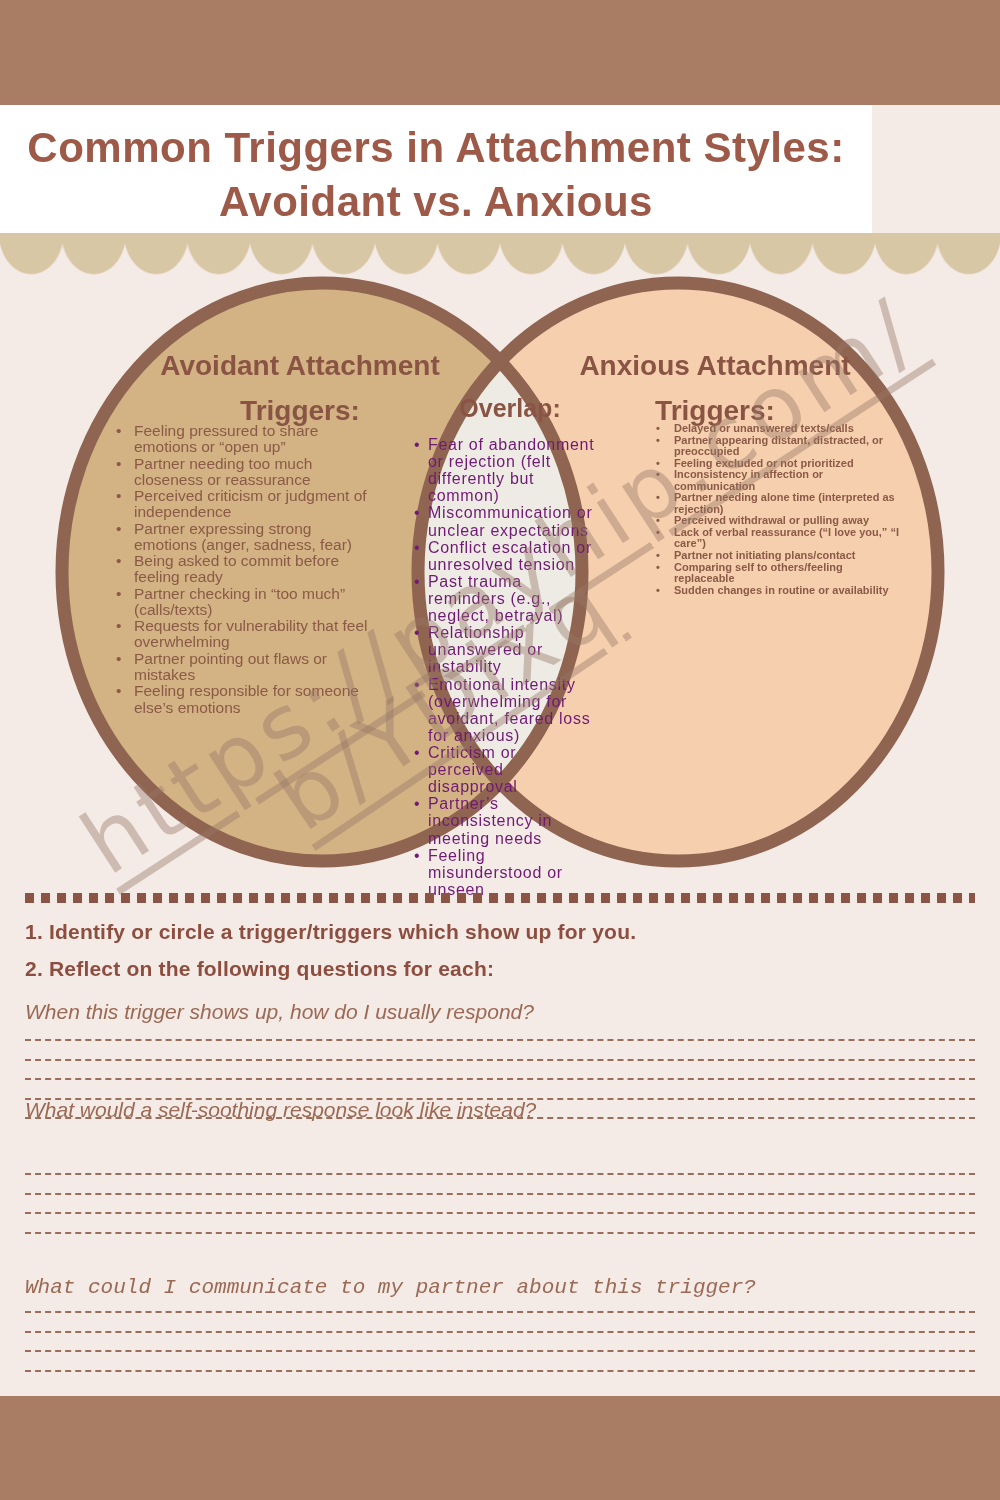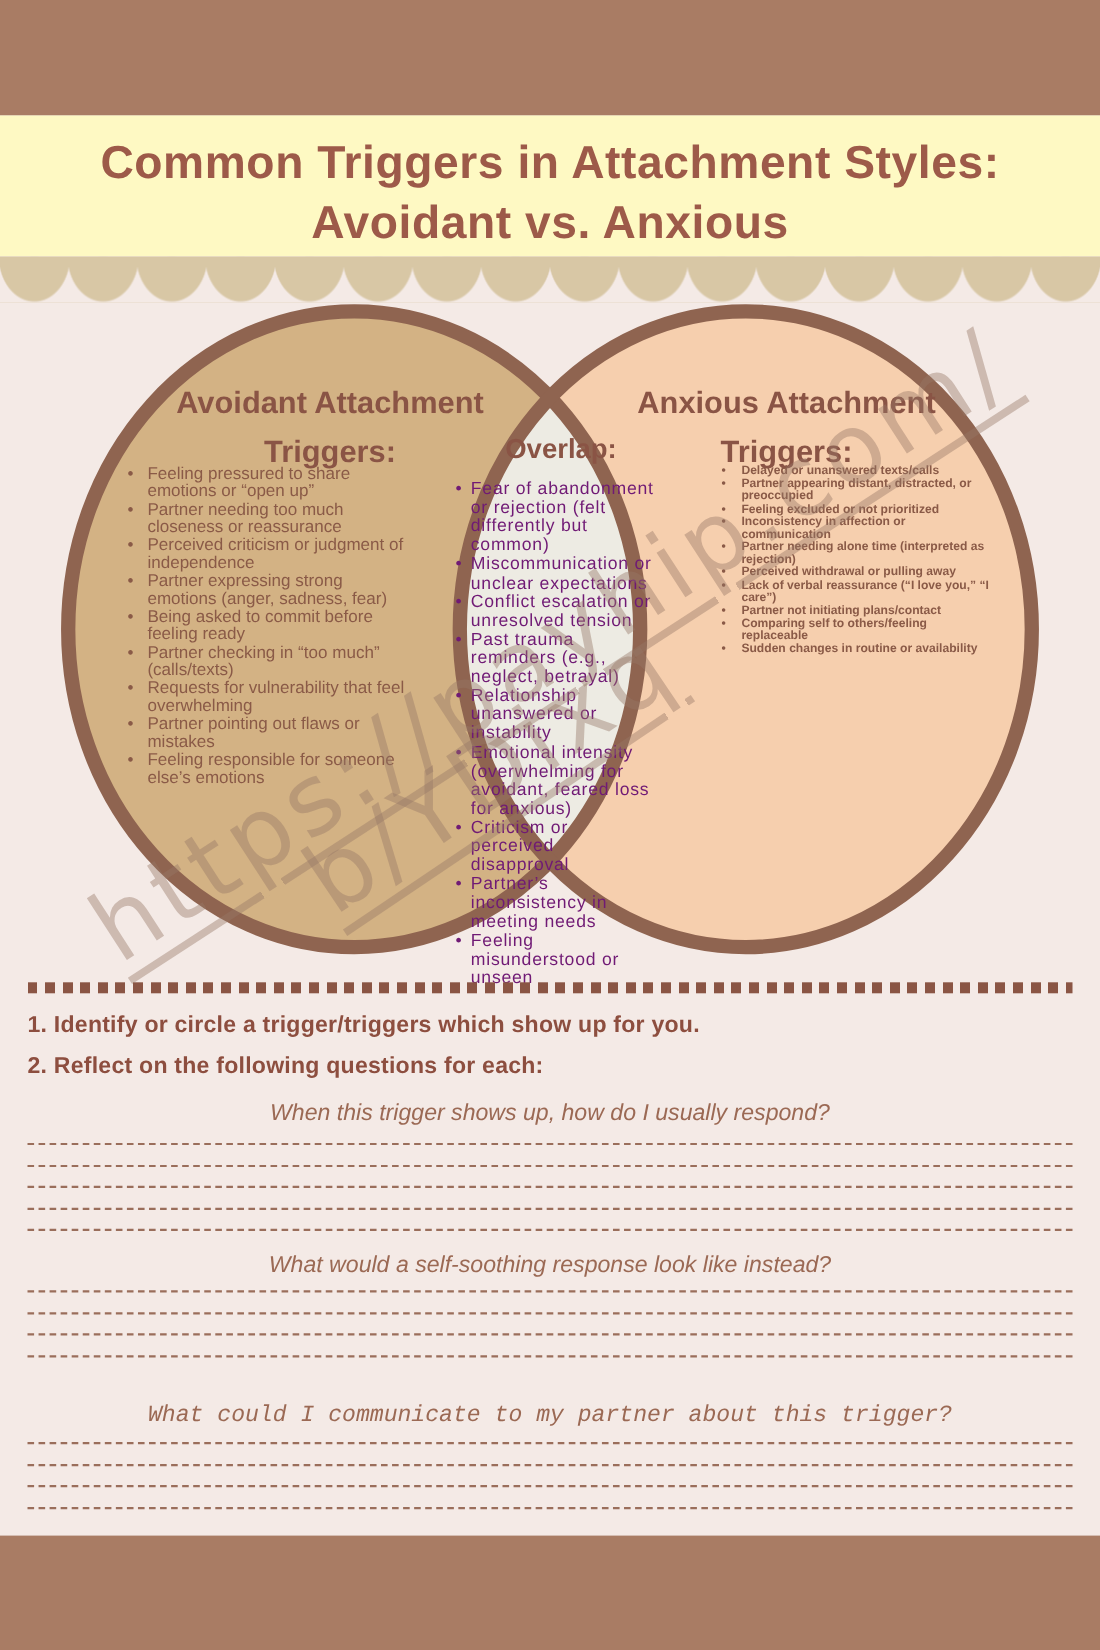--- a/index.html
+++ b/index.html
@@ -4,21 +4,21 @@
 <style>
   html,body{margin:0;padding:0;background:#f4eae6;}
   .page{position:relative;width:1000px;height:1500px;overflow:hidden;
         background:#f4eae6;font-family:"Liberation Sans",sans-serif;}
 
   
   .top-band{position:absolute;left:0;top:0;width:1000px;height:105px;background:#a97c64;}
   .bottom-band{position:absolute;left:0;top:1396px;width:1000px;height:104px;background:#a97c64;}
 
   
-  .header{position:absolute;left:0;top:105px;width:1000px;height:128px;background:#fef9c3;}
+  .header{position:absolute;left:0;top:105px;width:872px;height:128px;background:#ffffff;}
   .title{margin:0;padding-top:16px;text-align:center;font-size:42px;line-height:1.28;
          font-weight:bold;color:#9d5a49;letter-spacing:.5px;}
   .scallops{position:absolute;left:0;top:233px;width:1000px;height:42px;
     background-image:radial-gradient(ellipse 33px 42px at 50% 0,#d8c7a5 96%,rgba(216,199,165,0) 100%);
     background-size:62.5px 42px;background-repeat:repeat-x;}
 
   
   .venn{position:absolute;left:0;top:270px;width:1000px;height:620px;}
   .venn svg{position:absolute;left:0;top:0;}
   .circle-heading{position:absolute;margin:0;font-weight:bold;color:#8a5445;
@@ -44,23 +44,23 @@
   .wm-2{left:45px;top:650px;width:800px;transform:rotate(-34deg);}
 
   
   .dotted-divider{position:absolute;left:25px;top:893px;width:950px;height:10px;
      background:repeating-linear-gradient(to right,#8a5544 0 9px,rgba(0,0,0,0) 9px 16px);}
   .step{position:absolute;left:25px;width:950px;margin:0;font-size:21px;font-weight:bold;
      color:#8d4e3f;letter-spacing:.2px;}
   .step-1{top:920px;}
   .step-2{top:957px;}
   .prompt{position:absolute;left:25px;width:950px;margin:0;font-size:21px;font-style:italic;
-     font-weight:normal;color:#9b6954;text-align:center;}
+     font-weight:normal;color:#9b6954;}
   .prompt-1{top:1000px;}
-  .prompt-2{top:1138px;}
+  .prompt-2{top:1098px;}
   .prompt-3{top:1276px;font-family:Liberation Mono, monospace;}
   .lines{position:absolute;left:25px;width:950px;}
   .lines-1{top:1022px;}
   .lines-2{top:1156px;}
   .lines-3{top:1294px;}
   .write-line{height:17.4px;border-bottom:2px dashed #9a6e5b;}
 </style>
 </head>
 <body>
 

